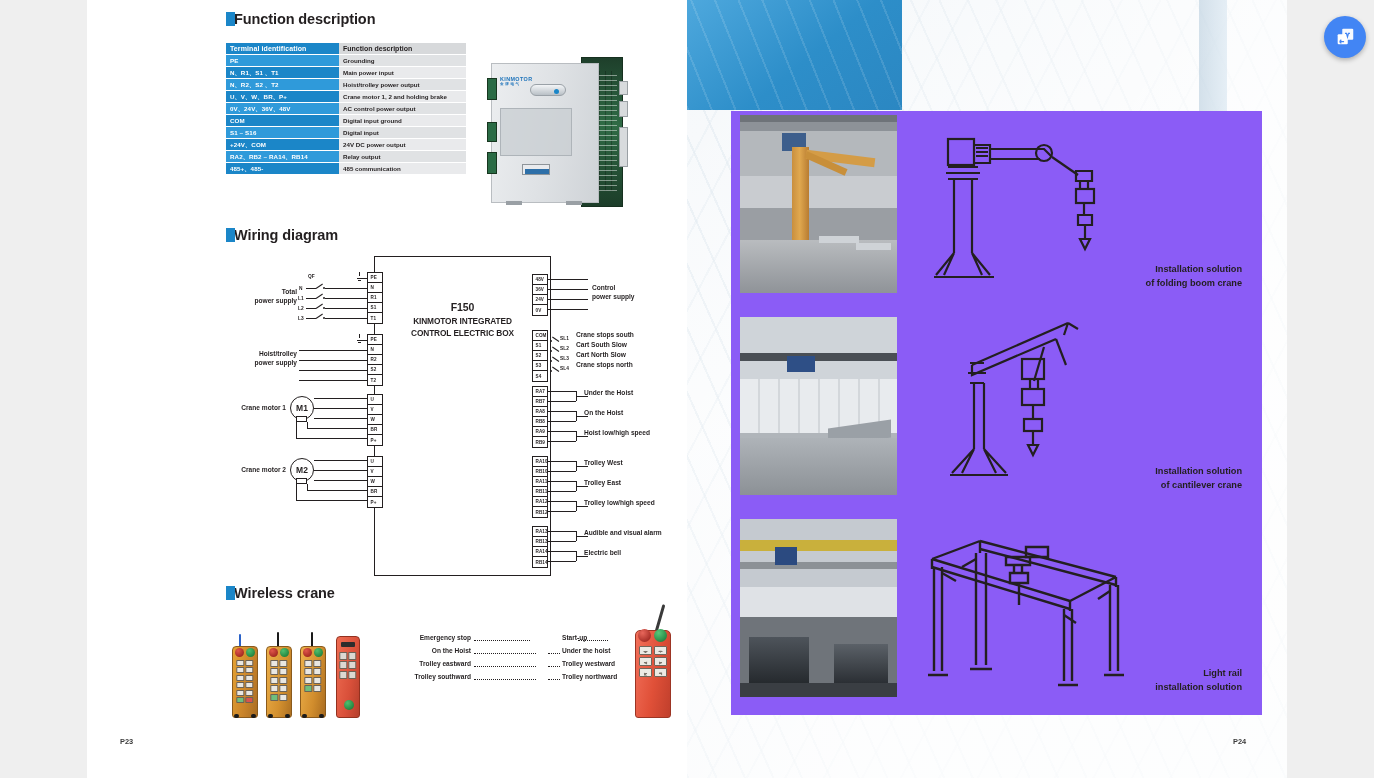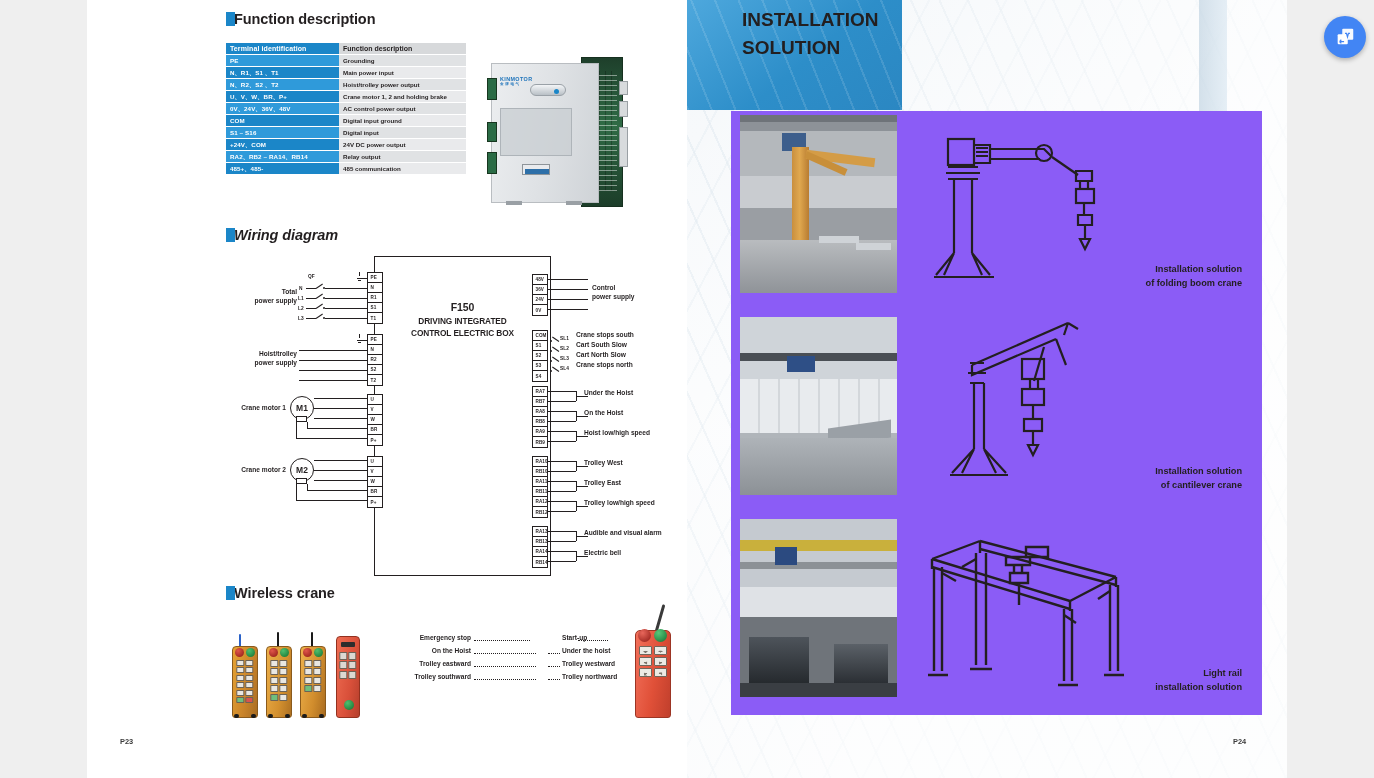--- a/index.html
+++ b/index.html
@@ -244,30 +244,30 @@
         <div class="term termL" style="top:58px;height:20px;"></div>
         <div class="term termL" style="top:88px;height:22px;"></div>
         <div class="ft" style="left:14px;width:16px;"></div>
         <div class="ft" style="left:74px;width:16px;"></div>
       </div>
       <div class="term termR" style="top:24px;height:14px;"></div>
       <div class="term termR" style="top:44px;height:16px;"></div>
       <div class="term termR" style="top:70px;height:40px;"></div>
     </div>
 
-    <div class="sec-head" style="left:147px;top:227px;font-style:italic;">
+    <div class="sec-head" style="left:147px;top:227px;">
       <span class="mk"></span>
       <span>Wiring diagram</span>
     </div>
 
     <div class="wd">
       <div class="boxmain"></div>
       <div class="title">
         <span class="big">F150</span><br>
-        <span>DRIVING INTEGRATED</span><br>
+        <span>KINMOTOR INTEGRATED</span><br>
         <span>CONTROL ELECTRIC BOX</span>
       </div>
 
       <div class="tg left" style="top:16px;">
         <div class="cell">PE</div>
         <div class="cell">N</div>
         <div class="cell">R1</div>
         <div class="cell">S1</div>
         <div class="cell">T1</div>
       </div>
@@ -599,21 +599,20 @@
 
     <div class="pg" style="left:33px;">P23</div>
   </div>
 
   <div class="page-right">
     <div class="bgphoto">
       <div class="pipe"></div>
         <div class="pipe2"></div>
     </div>
     <div class="banner"></div>
-    <div class="banner-title">INSTALLATION<br>SOLUTION</div>
 
     <div class="rpanel">
 
       <div class="sol" style="top:4px;">
         <div class="photo ph1">
           <div class="box"></div>
             <div class="col"></div>
             <div class="arm"></div>
             <div class="brace"></div>
           <div class="flr"></div>

